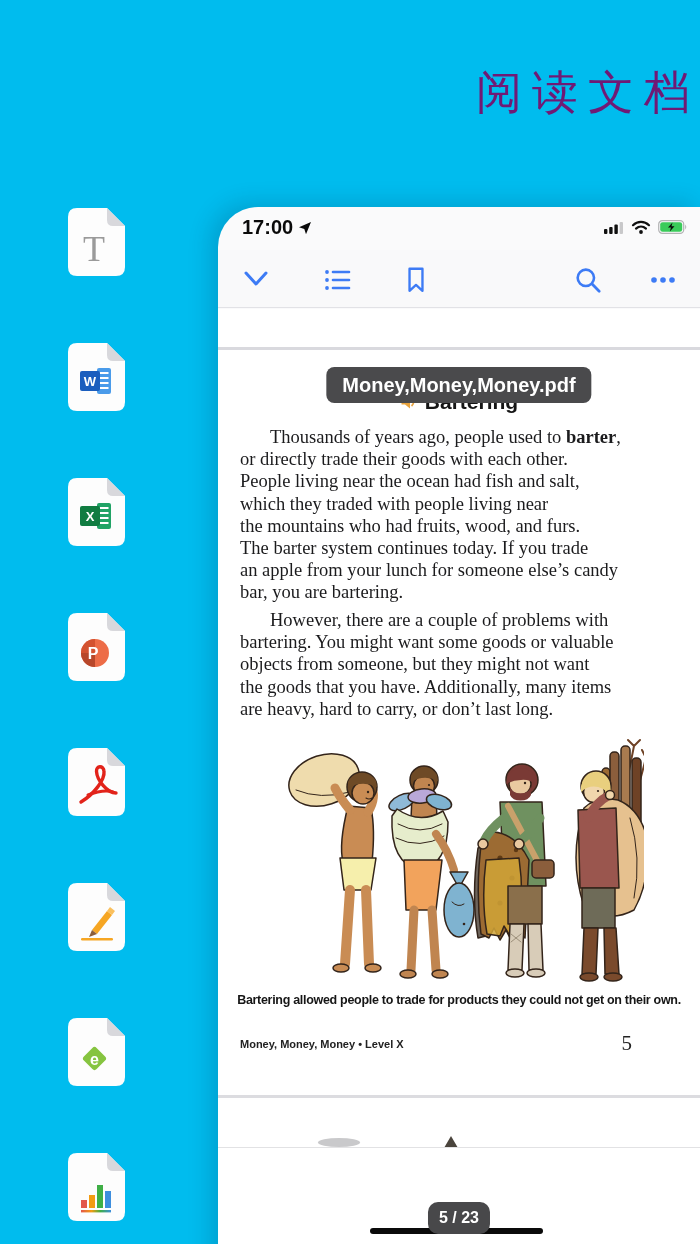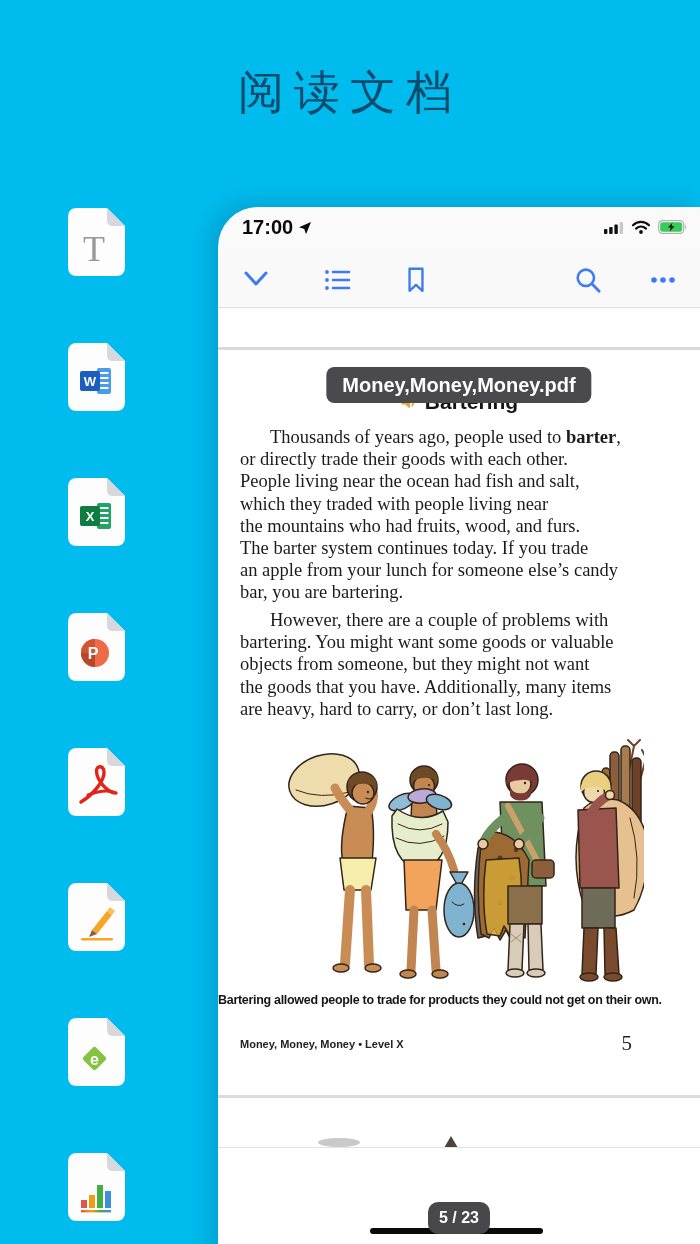--- a/index.html
+++ b/index.html
@@ -1,22 +1,22 @@
 <!DOCTYPE html>
 <html><head>
 <meta charset="utf-8">
 <style>
   html,body{margin:0;padding:0;background:#222;}
   *{box-sizing:border-box;}
   .canvas{position:relative;width:700px;height:1244px;overflow:hidden;
           background:#00BCEE;font-family:"Liberation Sans",sans-serif;}
 
   
-  .app-title{position:absolute;top:62px;left:0;width:100%;text-align:center;
-    color:#0c4a6e;font-size:46px;font-weight:400;letter-spacing:10px;}
+  .app-title{position:absolute;top:62px;left:0;width:100%;text-align:right;
+    color:#701a75;font-size:46px;font-weight:400;letter-spacing:10px;}
 
   
   .doc-icon{position:absolute;left:68px;width:57px;height:68px;}
 
   
   .phone{position:absolute;left:218px;top:207px;width:482px;height:1219px;
     background:#FAFAFB;border-top-left-radius:40px;overflow:hidden;
     box-shadow:-8px -4px 22px rgba(0,40,70,.18);}
   .statusbar{position:absolute;top:0;left:0;right:0;height:43px;}
   .time{position:absolute;left:24px;top:9px;font-size:20px;font-weight:700;color:#0A0A0A;
@@ -35,21 +35,21 @@
 
   .doc-heading{position:absolute;top:81px;left:0;width:100%;display:flex;
     justify-content:center;align-items:center;gap:8px;
     font-weight:700;font-size:21px;color:#151515;}
   .para{position:absolute;left:22px;width:444px;margin:0;
     font-family:"Liberation Serif",serif;font-size:18.5px;line-height:22.2px;
     color:#1B1B1D;white-space:pre-line;text-indent:30px;}
   .para1{top:117px;}
   .para2{top:300px;}
   .illustration{position:absolute;left:60px;top:429px;width:366px;height:252px;}
-  .caption{position:absolute;top:684px;left:0;width:100%;
+  .caption{position:absolute;top:684px;left:0;width:100%;text-align:center;
     font-size:12.5px;font-weight:700;color:#161616;letter-spacing:-.3px;}
   .footer-left{position:absolute;top:729px;left:22px;font-size:11px;font-weight:700;color:#222;}
   .page-num{position:absolute;top:722px;right:68px;font-family:"Liberation Serif",serif;
     font-size:21px;color:#222;}
 
   .peek-soft{position:absolute;top:829px;left:100px;width:42px;height:9px;
     background:#C9C9CB;border-radius:50%;}
   .peek-dark{position:absolute;top:827px;left:226px;width:0;height:0;
     border-left:7px solid transparent;border-right:7px solid transparent;
     border-bottom:12px solid #4A443C;}

